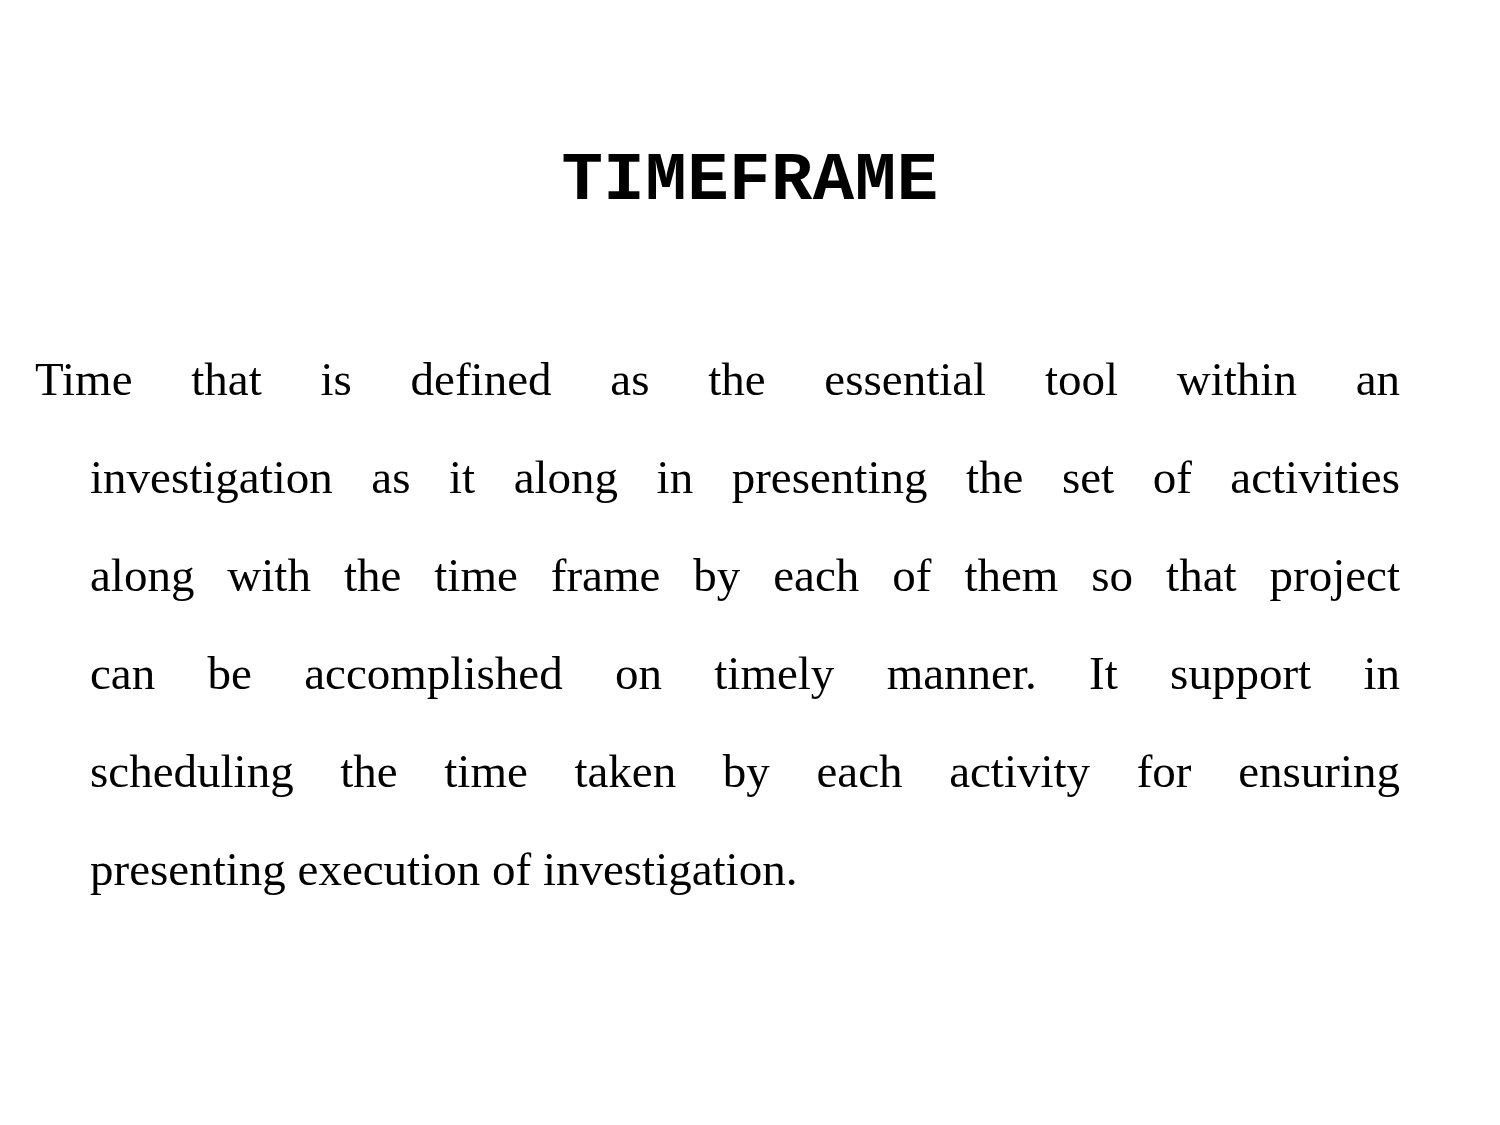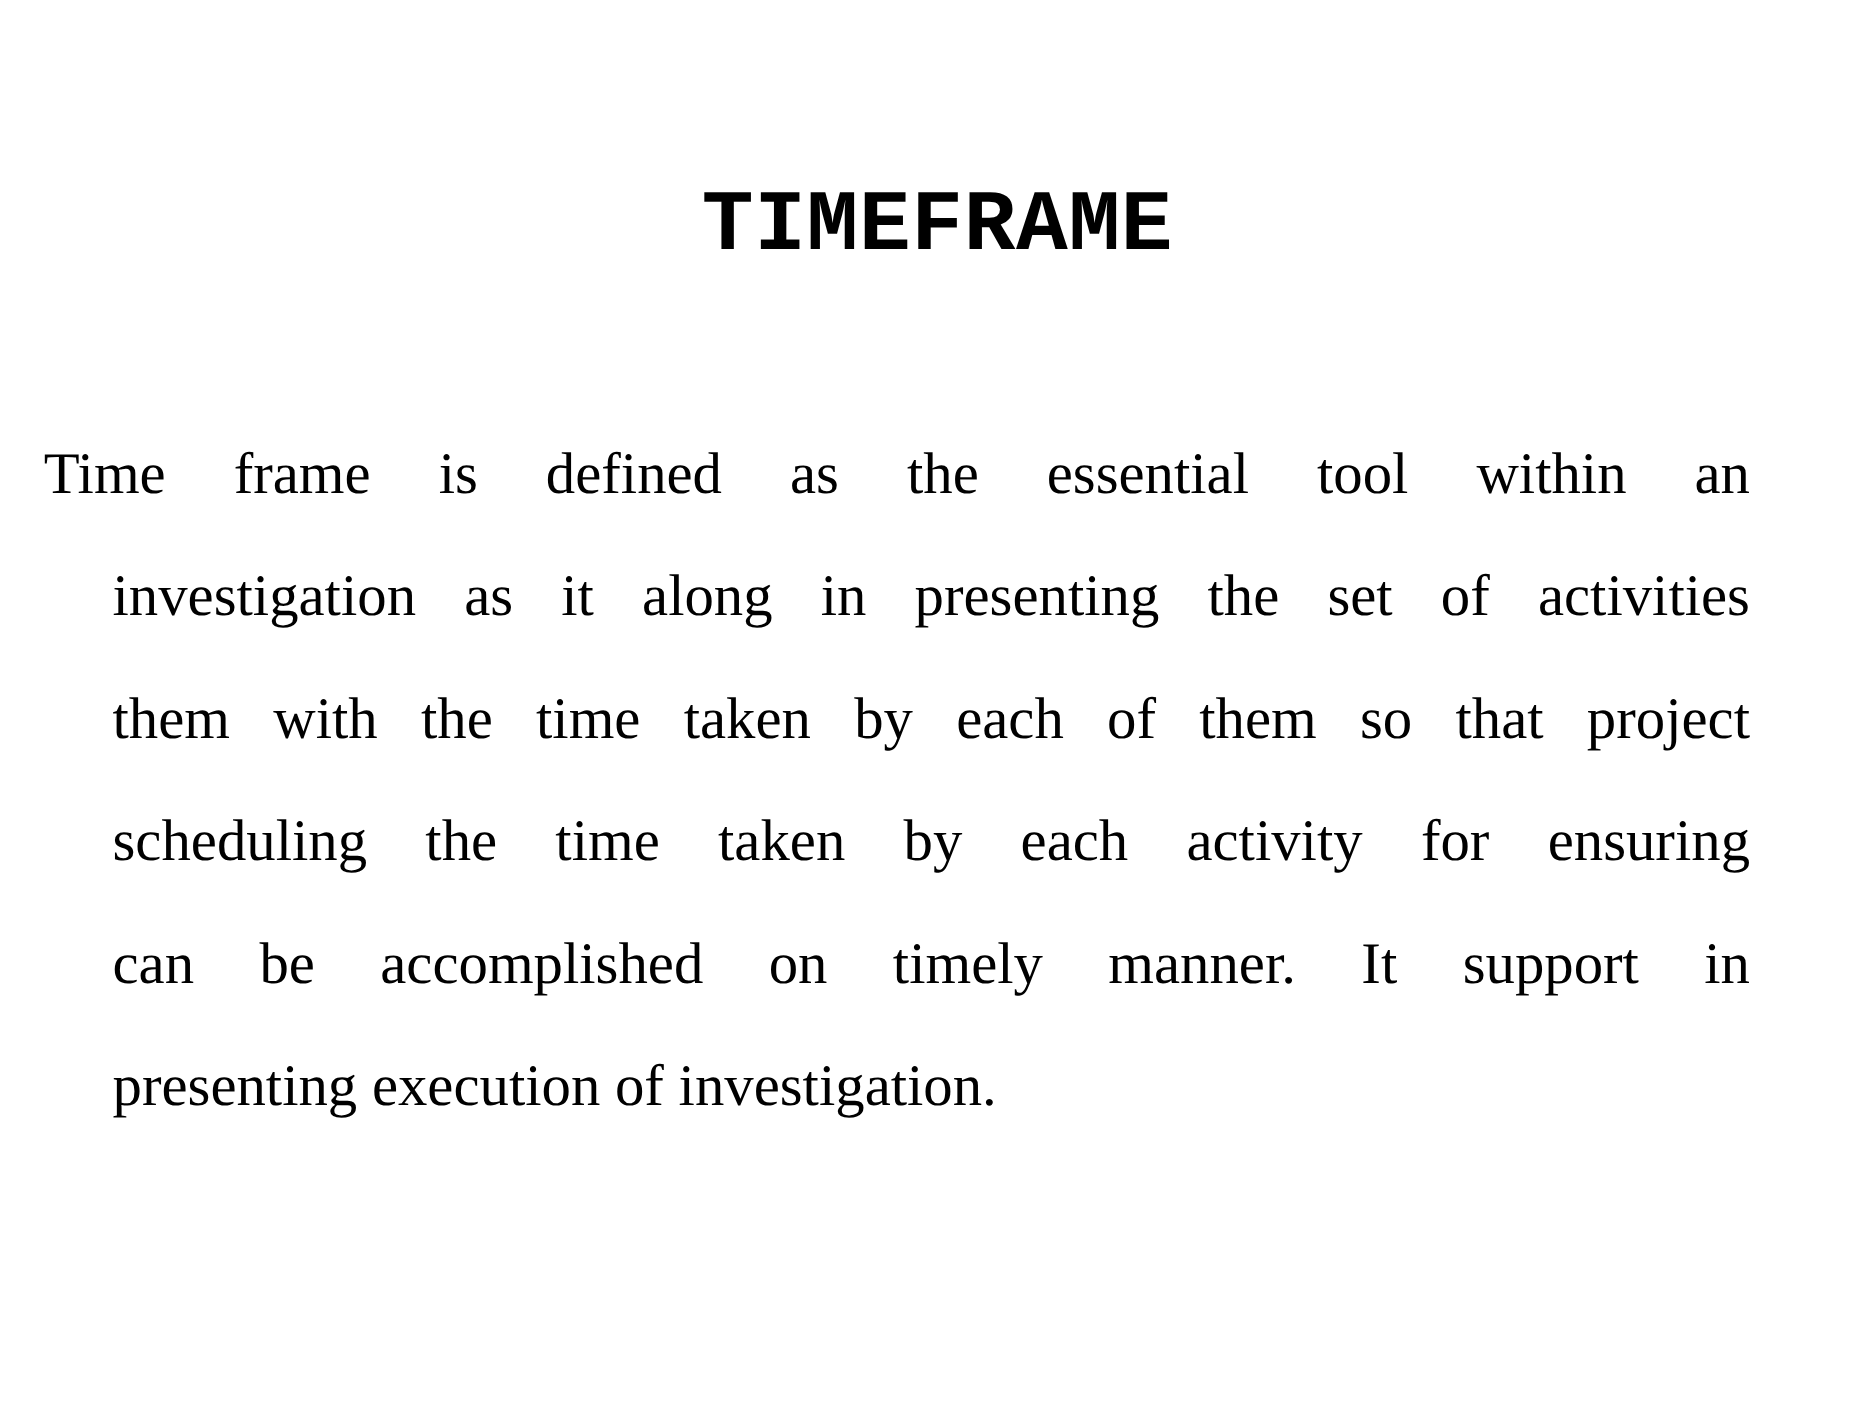--- a/index.html
+++ b/index.html
@@ -85,23 +85,23 @@
 </head>
 <body>
 
 <div class="slide">
 
   <h1 class="slide-title">TIMEFRAME</h1>
 
   <div class="body-block">
     <p class="body-paragraph">
       <span class="line-group">
-        <span class="ln first">Time frame is defined as the essential tool within an</span>
+        <span class="ln first">Time that is defined as the essential tool within an</span>
         <span class="ln wrapped">investigation as it along in presenting the set of activities</span>
-        <span class="ln wrapped">them with the time taken by each of them so that project</span>
+        <span class="ln wrapped">along with the time frame by each of them so that project</span>
+        <span class="ln wrapped">can be accomplished on timely manner. It support in</span>
         <span class="ln wrapped">scheduling the time taken by each activity for ensuring</span>
-        <span class="ln wrapped">can be accomplished on timely manner. It support in</span>
         <span class="ln wrapped last">presenting execution of investigation.</span>
       </span>
     </p>
   </div>
 
 </div>
 
 </body></html>

